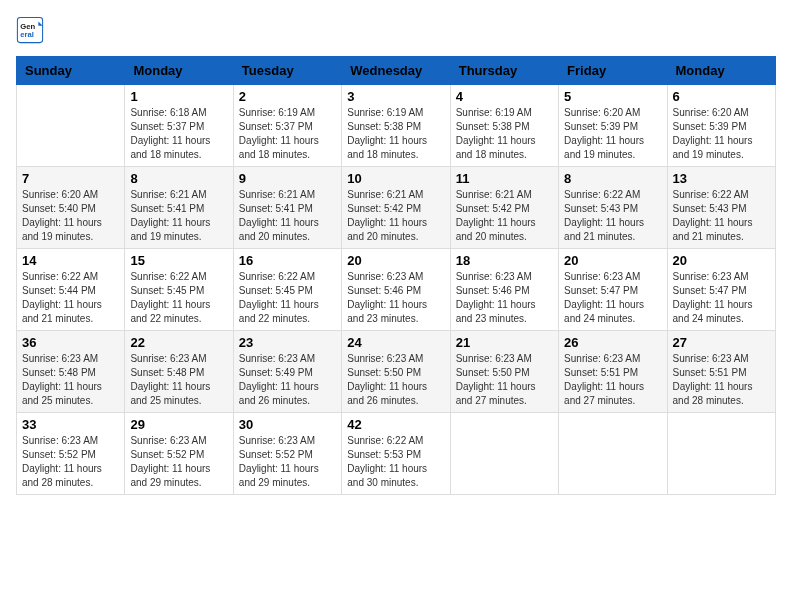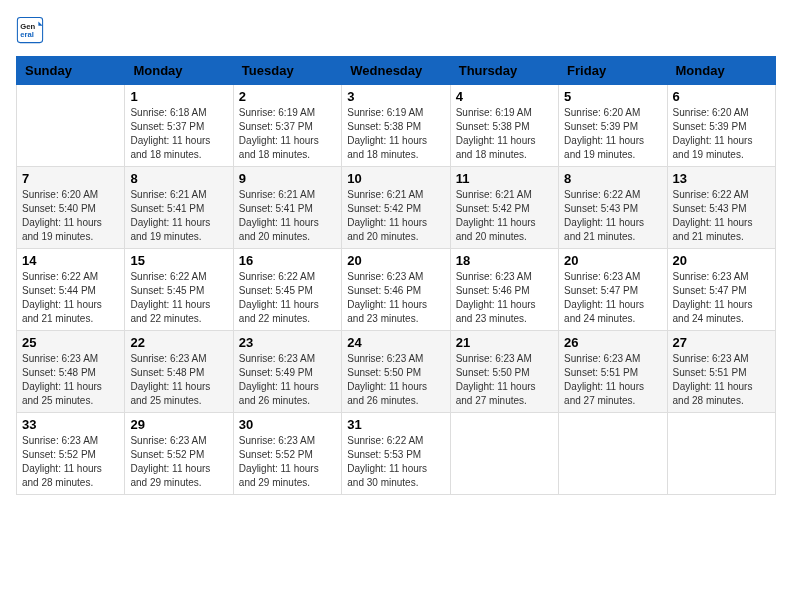--- a/index.html
+++ b/index.html
@@ -255,21 +255,21 @@
         <td>
           <span class="day-num">20</span>
           <div class="day-info" style="white-space: pre-line;">Sunrise: 6:23 AM
 Sunset: 5:47 PM
 Daylight: 11 hours
 and 24 minutes.</div>
         </td>
       </tr>
       <tr>
         <td>
-          <span class="day-num">25</span>
+          <span class="day-num">36</span>
           <div class="day-info" style="white-space: pre-line;">Sunrise: 6:23 AM
 Sunset: 5:48 PM
 Daylight: 11 hours
 and 25 minutes.</div>
         </td>
         <td>
           <span class="day-num">22</span>
           <div class="day-info" style="white-space: pre-line;">Sunrise: 6:23 AM
 Sunset: 5:48 PM
 Daylight: 11 hours
@@ -327,21 +327,21 @@
 and 29 minutes.</div>
         </td>
         <td>
           <span class="day-num">30</span>
           <div class="day-info" style="white-space: pre-line;">Sunrise: 6:23 AM
 Sunset: 5:52 PM
 Daylight: 11 hours
 and 29 minutes.</div>
         </td>
         <td>
-          <span class="day-num">31</span>
+          <span class="day-num">42</span>
           <div class="day-info" style="white-space: pre-line;">Sunrise: 6:22 AM
 Sunset: 5:53 PM
 Daylight: 11 hours
 and 30 minutes.</div>
         </td>
         <td></td>
         <td></td>
         <td></td>
       </tr>
     </tbody>

